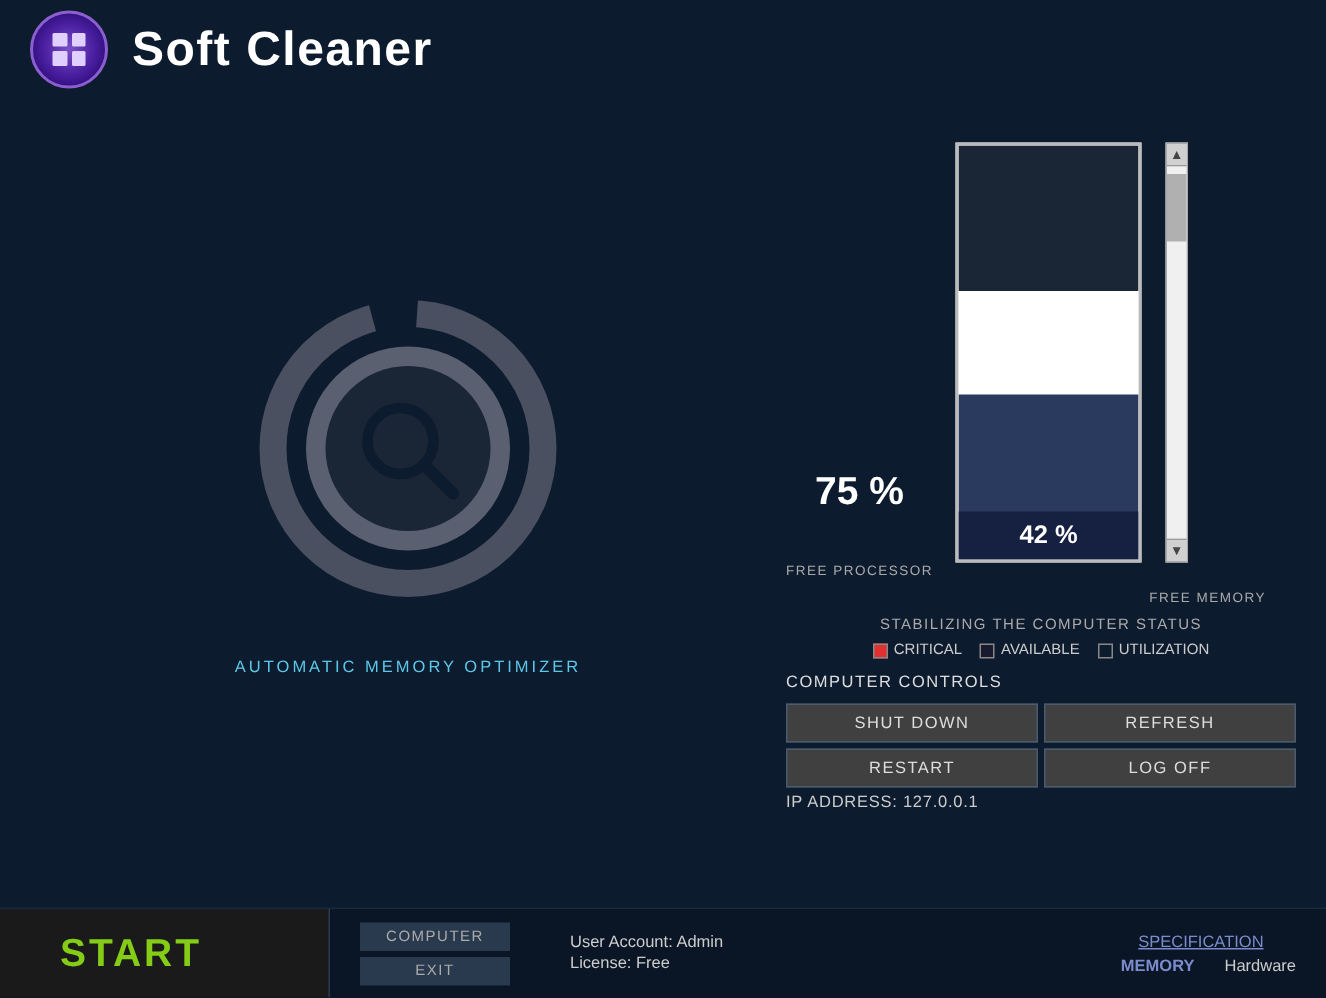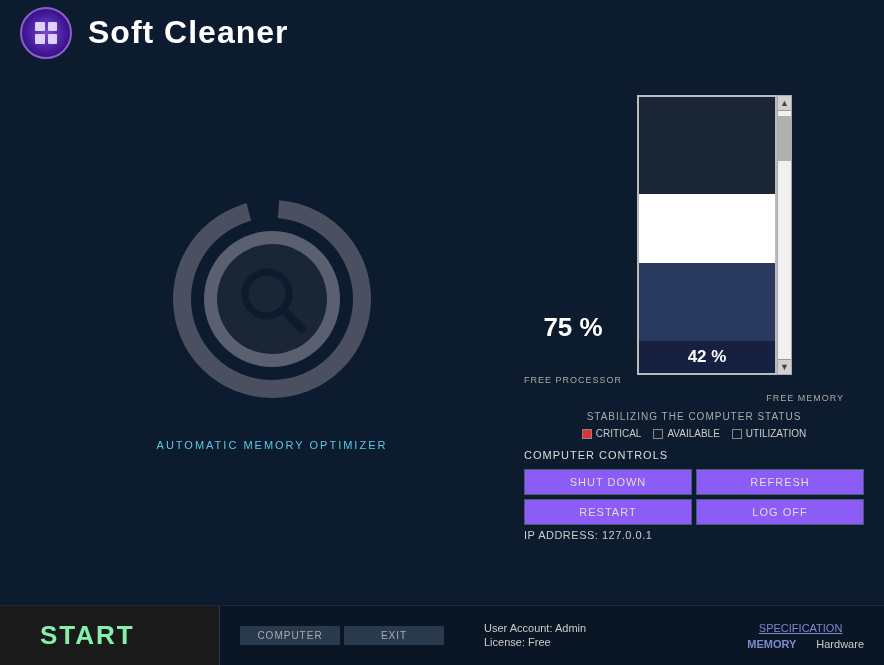--- a/index.html
+++ b/index.html
@@ -169,21 +169,21 @@
     }
 
     .controls-grid {
       display: grid;
       grid-template-columns: 1fr 1fr;
       gap: 4px;
       margin-bottom: 4px;
     }
 
     .ctrl-btn {
-      background: #8b5cf6;
+      background: #404040;
       border: 1px solid #4a5a70;
       color: #ddd;
       font-size: 11px;
       padding: 6px 10px;
       cursor: pointer;
       text-align: center;
       letter-spacing: 1px;
     }
 
     .ip-address {
@@ -198,37 +198,37 @@
       height: 60px;
       background: #0a1525;
       display: flex;
       align-items: center;
       border-top: 1px solid #1a2a40;
       padding: 0;
     }
 
     .start-btn {
       background: #1a1a1a;
-      color: #86efac;
+      color: #84cc16;
       font-size: 26px;
       font-weight: bold;
       padding: 0 40px;
       height: 100%;
       border: none;
       border-right: 1px solid #2a3a50;
       cursor: pointer;
       display: flex;
       align-items: center;
       letter-spacing: 2px;
       min-width: 220px;
     }
 
     .bottom-mid {
       display: flex;
-      flex-direction: row;
+      flex-direction: column;
       padding: 0 20px;
       gap: 4px;
       justify-content: space-between;
     }
 
     .bottom-mid-btn {
       background: #2a3a4e;
       color: #aaa;
       font-size: 10px;
       padding: 4px 16px;
@@ -324,21 +324,21 @@
 
     <div style="display:flex; align-items:flex-end; gap:15px; margin-bottom:8px; margin-top:10px;">
 
       <div class="proc-section">
         <div class="stat-big">75 %</div>
         <div class="stat-label">FREE PROCESSOR</div>
       </div>
 
       <div style="position:relative; width:155px; height:290px;">
 
-        <div style="position:absolute; left:0; top:0; width:140px; height:280px; border:2px solid #bbb; background:#fff; overflow:hidden;">
+        <div style="position:absolute; left:0; top:0; width:124px; height:280px; border:2px solid #bbb; background:#fff; overflow:hidden;">
 
           <div style="position:absolute; top:0; left:0; width:100%; height:35%; background:#1a2535;"></div>
 
           <div style="position:absolute; top:35%; left:0; width:100%; height:25%; background:#ffffff;"></div>
 
           <div style="position:absolute; top:60%; left:0; width:100%; height:40%; background:#2a3a5e;"></div>
 
           <div style="position:absolute; bottom:0; left:0; right:0; background:#162040; color:#fff; font-size:17px; font-weight:bold; text-align:center; padding:6px 0; z-index:5;">
             <span>42 %</span>
           </div>

